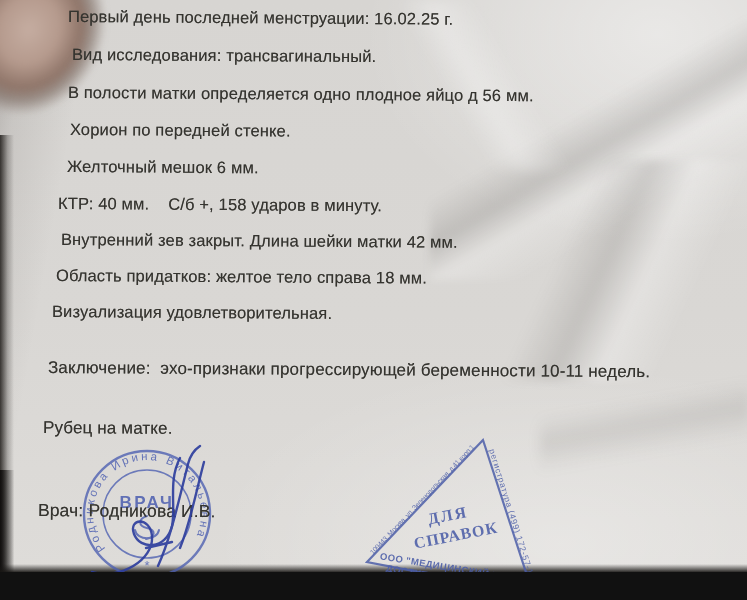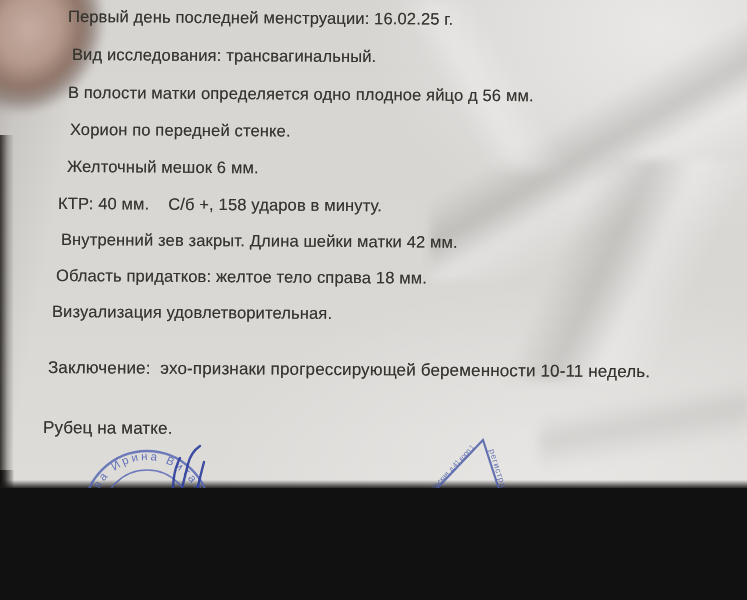--- a/index.html
+++ b/index.html
@@ -1,18 +1,18 @@
 <!DOCTYPE html>
 <html><head>
 <meta charset="utf-8">
 <style>
   html,body{margin:0;padding:0;}
   body{width:747px;height:600px;overflow:hidden;background:#111;}
   .photo{
-    position:relative;width:747px;height:488px;overflow:hidden;
+    position:relative;width:747px;height:572px;overflow:hidden;
     background:
       radial-gradient(ellipse 420px 300px at 88% 6%, rgba(255,255,255,.45), rgba(255,255,255,0) 70%),
       radial-gradient(ellipse 500px 260px at 75% 95%, rgba(255,255,255,.30), rgba(255,255,255,0) 70%),
       linear-gradient(100deg, rgba(70,62,58,.28) 0%, rgba(70,62,58,.10) 4%, rgba(0,0,0,0) 11%),
       linear-gradient(180deg, #d7d5d2 0%, #d9d7d4 55%, #dedcd9 100%);
     font-family:"Liberation Sans", sans-serif;
   }
   
   .crease{position:absolute;pointer-events:none;}
   .crease.c1{left:430px;top:20px;width:330px;height:260px;

